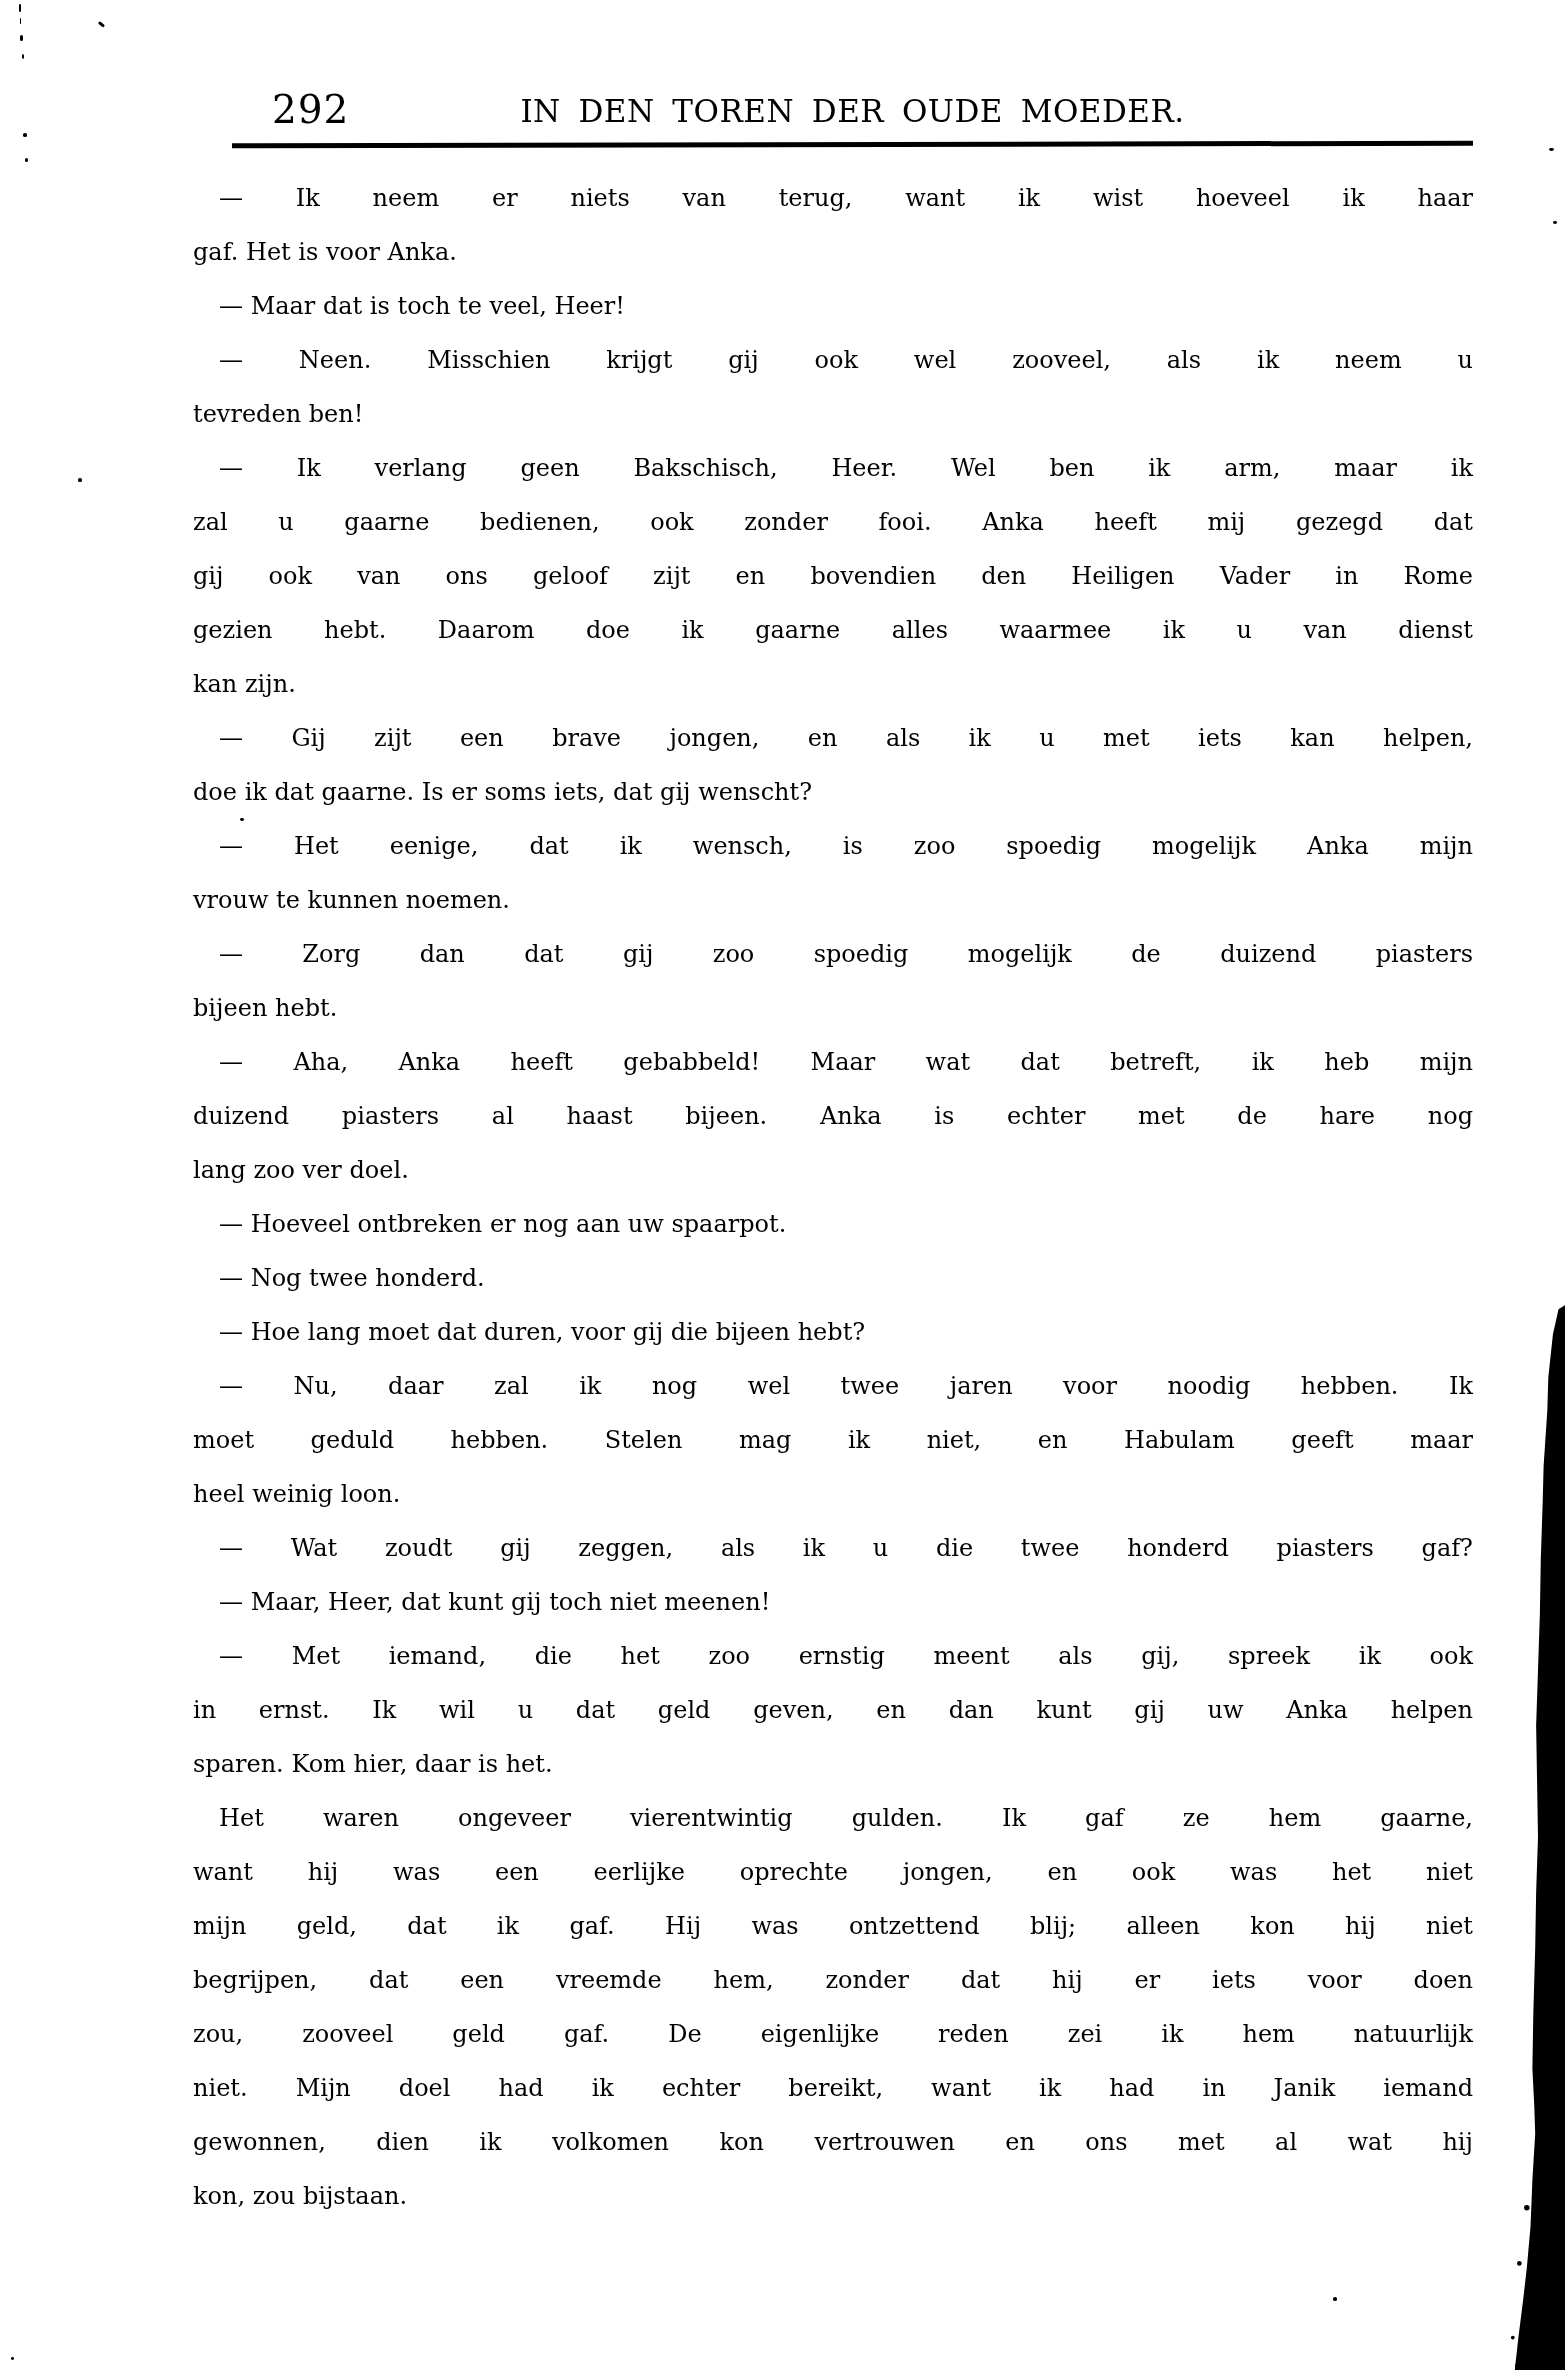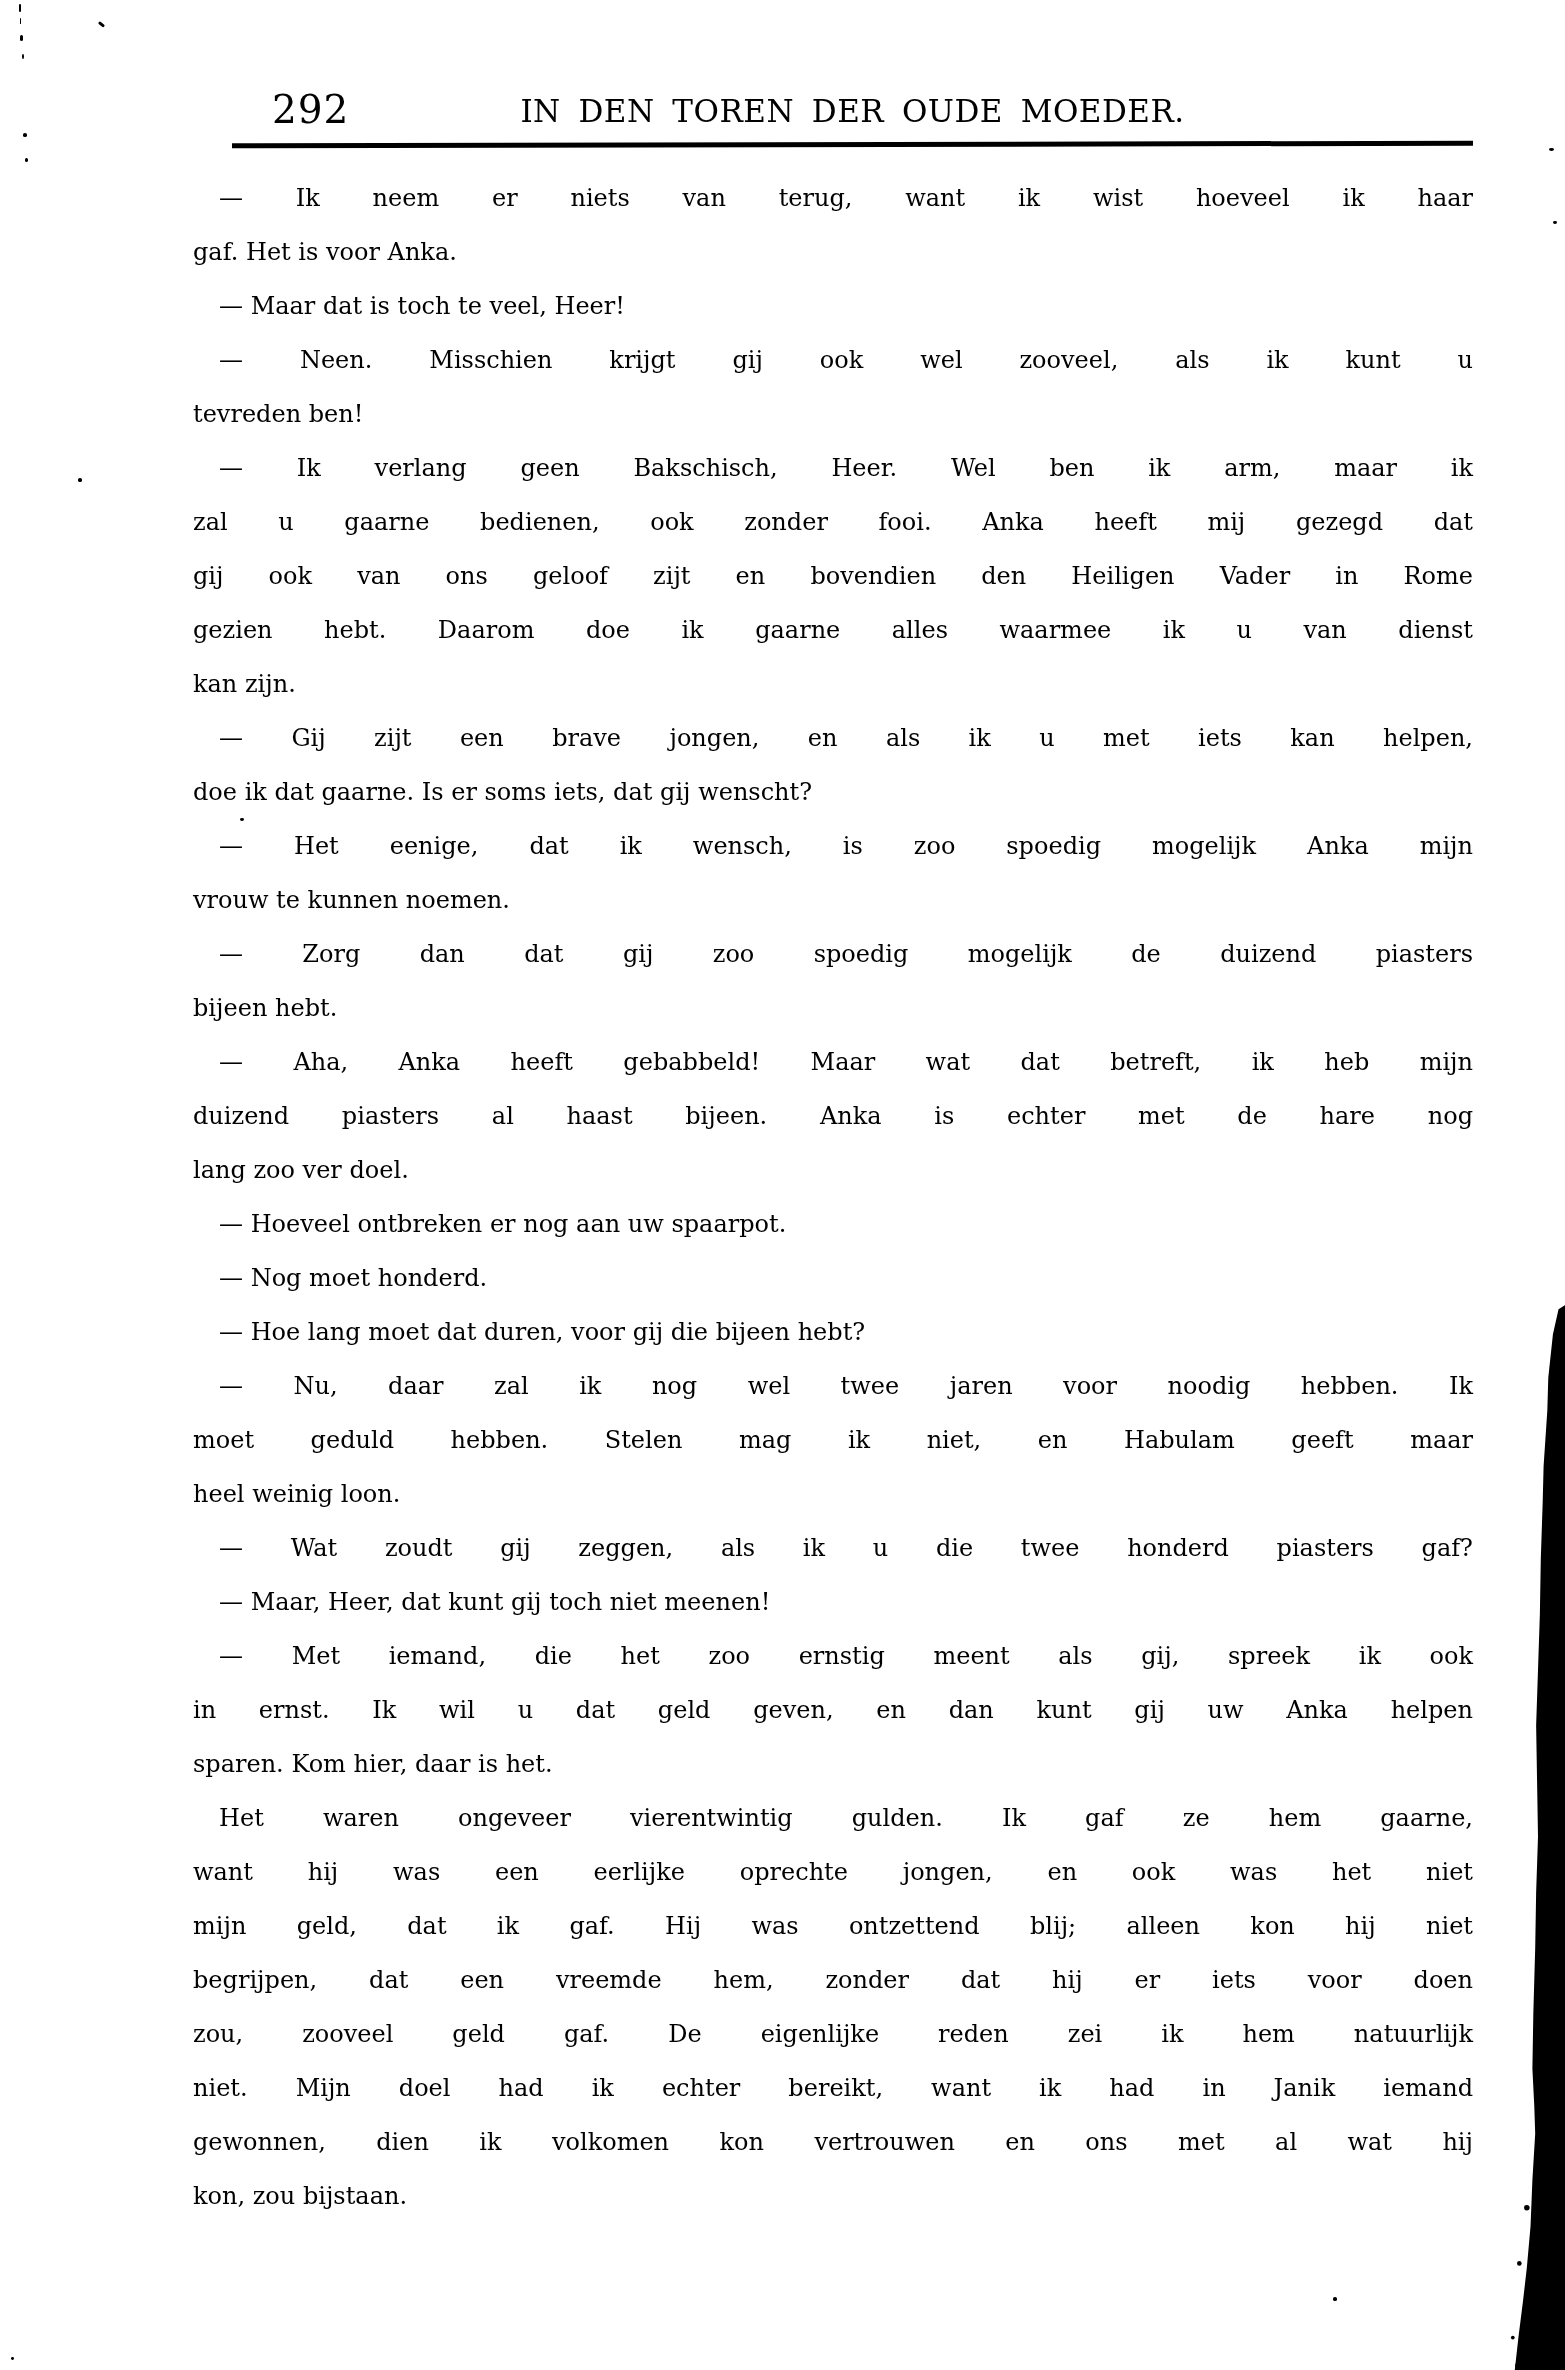--- a/index.html
+++ b/index.html
@@ -55,38 +55,38 @@
 <body>
 
 <div class="page-number">292</div>
 <div class="running-title">IN DEN TOREN DER OUDE MOEDER.</div>
 <div class="header-rule"></div>
 
 <div class="text-block">
   <div class="ln ind jst">— Ik neem er niets van terug, want ik wist hoeveel ik haar</div>
   <div class="ln">gaf. Het is voor Anka.</div>
   <div class="ln ind">— Maar dat is toch te veel, Heer!</div>
-  <div class="ln ind jst">— Neen. Misschien krijgt gij ook wel zooveel, als ik kunt u</div>
+  <div class="ln ind jst">— Neen. Misschien krijgt gij ook wel zooveel, als ik neem u</div>
   <div class="ln">tevreden ben!</div>
   <div class="ln ind jst">— Ik verlang geen Bakschisch, Heer. Wel ben ik arm, maar ik</div>
   <div class="ln jst">zal u gaarne bedienen, ook zonder fooi. Anka heeft mij gezegd dat</div>
   <div class="ln jst">gij ook van ons geloof zijt en bovendien den Heiligen Vader in Rome</div>
   <div class="ln jst">gezien hebt. Daarom doe ik gaarne alles waarmee ik u van dienst</div>
   <div class="ln">kan zijn.</div>
   <div class="ln ind jst">— Gij zijt een brave jongen, en als ik u met iets kan helpen,</div>
   <div class="ln">doe ik dat gaarne. Is er soms iets, dat gij wenscht?</div>
   <div class="ln ind jst">— Het eenige, dat ik wensch, is zoo spoedig mogelijk Anka mijn</div>
   <div class="ln">vrouw te kunnen noemen.</div>
   <div class="ln ind jst">— Zorg dan dat gij zoo spoedig mogelijk de duizend piasters</div>
   <div class="ln">bijeen hebt.</div>
   <div class="ln ind jst">— Aha, Anka heeft gebabbeld! Maar wat dat betreft, ik heb mijn</div>
   <div class="ln jst">duizend piasters al haast bijeen. Anka is echter met de hare nog</div>
   <div class="ln">lang zoo ver doel.</div>
   <div class="ln ind">— Hoeveel ontbreken er nog aan uw spaarpot.</div>
-  <div class="ln ind">— Nog moet honderd.</div>
+  <div class="ln ind">— Nog twee honderd.</div>
   <div class="ln ind">— Hoe lang moet dat duren, voor gij die bijeen hebt?</div>
   <div class="ln ind jst">— Nu, daar zal ik nog wel twee jaren voor noodig hebben. Ik</div>
   <div class="ln jst">moet geduld hebben. Stelen mag ik niet, en Habulam geeft maar</div>
   <div class="ln">heel weinig loon.</div>
   <div class="ln ind jst">— Wat zoudt gij zeggen, als ik u die twee honderd piasters gaf?</div>
   <div class="ln ind">— Maar, Heer, dat kunt gij toch niet meenen!</div>
   <div class="ln ind jst">— Met iemand, die het zoo ernstig meent als gij, spreek ik ook</div>
   <div class="ln jst">in ernst. Ik wil u dat geld geven, en dan kunt gij uw Anka helpen</div>
   <div class="ln">sparen. Kom hier, daar is het.</div>
   <div class="ln ind jst">Het waren ongeveer vierentwintig gulden. Ik gaf ze hem gaarne,</div>

